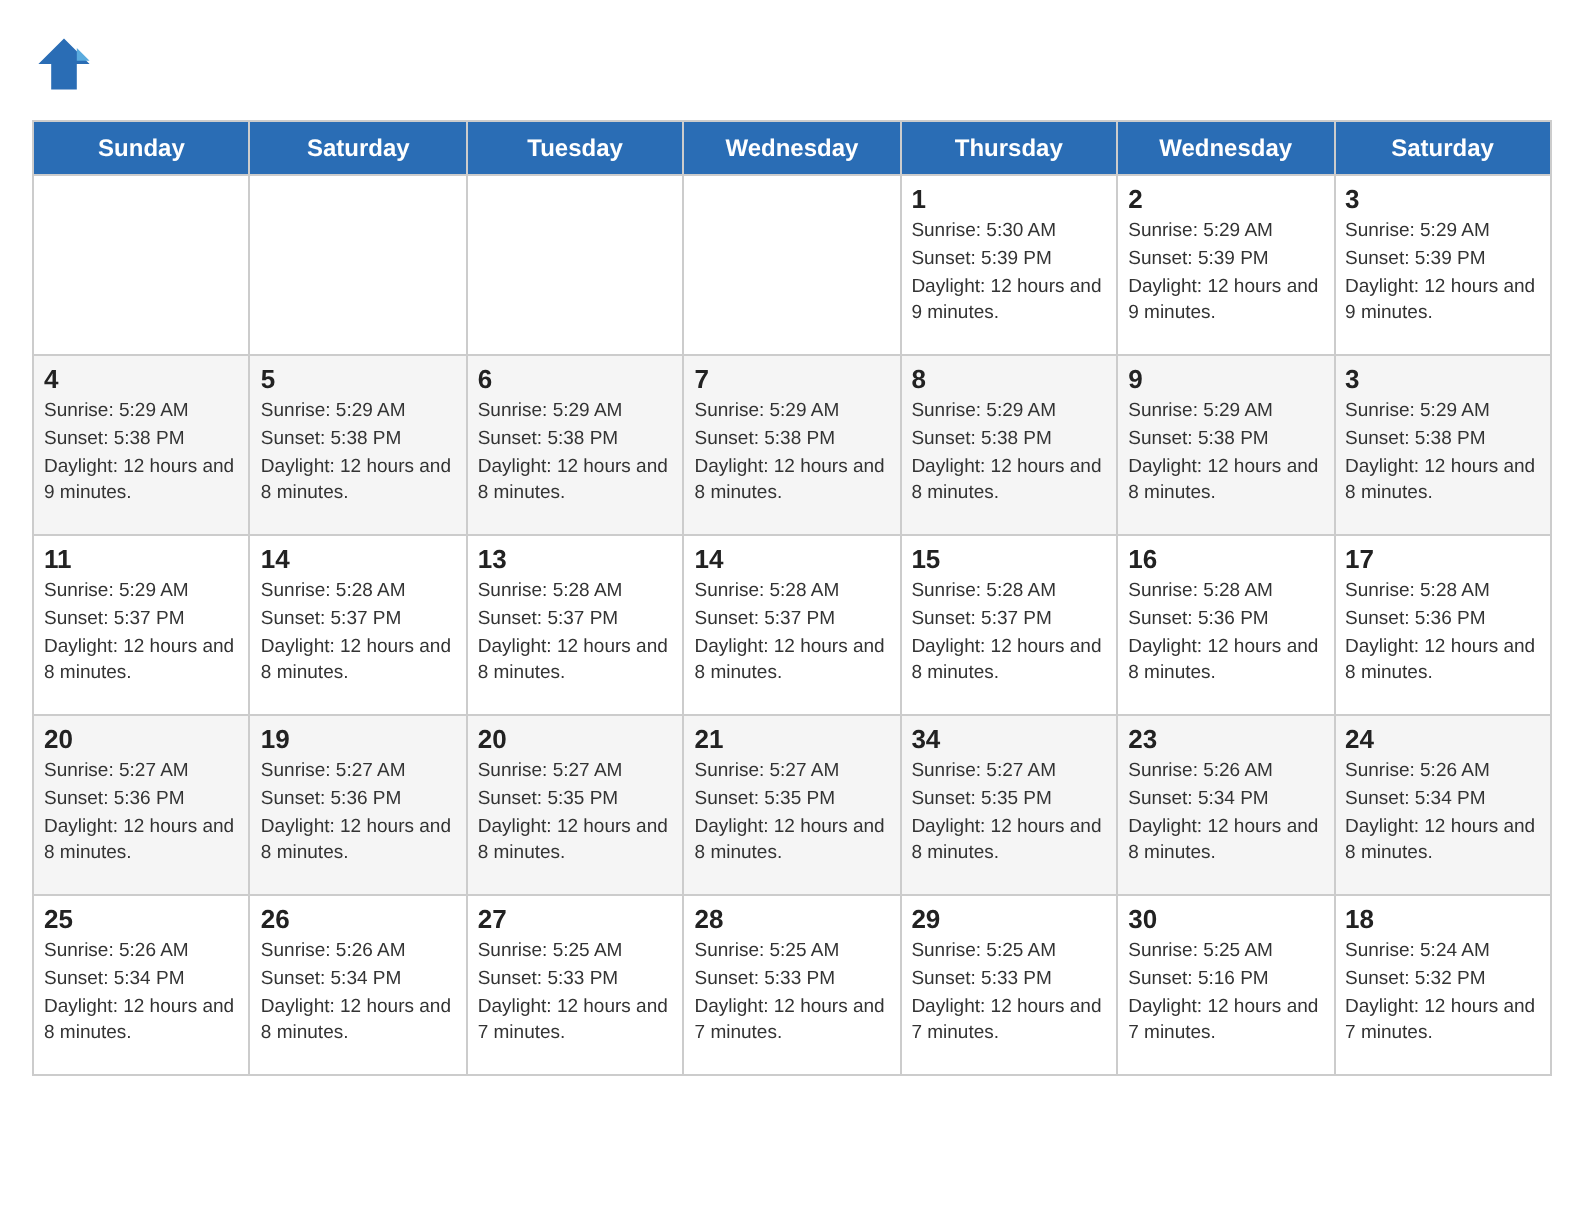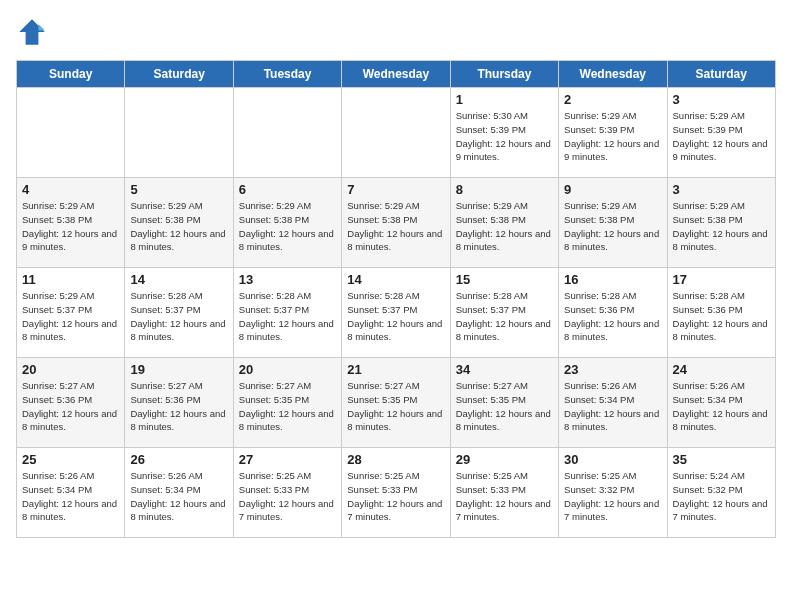--- a/index.html
+++ b/index.html
@@ -332,26 +332,26 @@
         <td>
           <span class="day-num">29</span>
           <div class="cell-info">Sunrise: 5:25 AM
 Sunset: 5:33 PM
 Daylight: 12 hours
 and 7 minutes.</div>
         </td>
         <td>
           <span class="day-num">30</span>
           <div class="cell-info">Sunrise: 5:25 AM
-Sunset: 3:32 PM
-Daylight: 12 hours
-and 7 minutes.</div>
-        </td>
-        <td>
-          <span class="day-num">35</span>
+Sunset: 5:16 PM
+Daylight: 12 hours
+and 7 minutes.</div>
+        </td>
+        <td>
+          <span class="day-num">18</span>
           <div class="cell-info">Sunrise: 5:24 AM
 Sunset: 5:32 PM
 Daylight: 12 hours
 and 7 minutes.</div>
         </td>
       </tr>
     </tbody>
 </table>
 
 </body></html>

